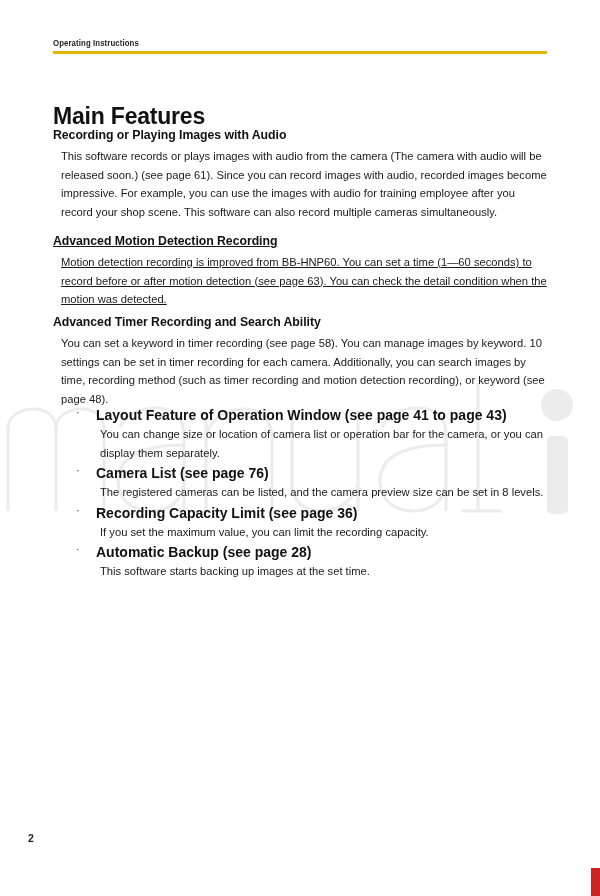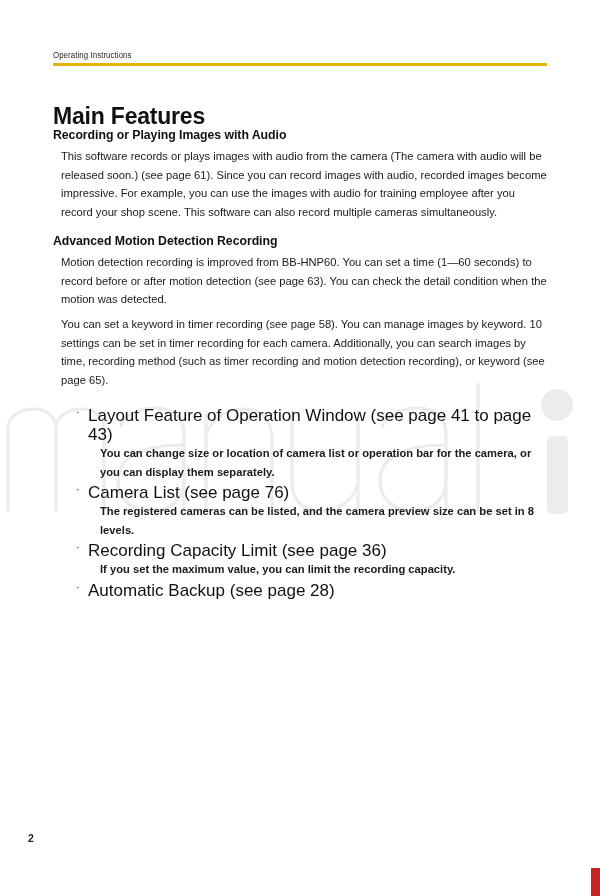--- a/index.html
+++ b/index.html
@@ -25,23 +25,24 @@
     width: 600px;
     height: 145px;
     pointer-events: none;
     z-index: 0;
   }
 
   
   #header {
     position: absolute;
     left: 53px;
-    top: 50px;
+    top: 38px;
     width: 494px;
     z-index: 2;
+    font-weight: bold;
   }
   #header .header-text {
     font-size: 8.5px;
     letter-spacing: 0.1px;
     color: #231f20;
     font-family: "Liberation Sans", sans-serif;
     transform: scaleX(0.92);
     transform-origin: left center;
     white-space: nowrap;
     display: block;
@@ -105,32 +106,31 @@
   }
   .feature-bullet {
     position: absolute;
     left: 4px;
     top: -3px;
     font-size: 11px;
     color: #333;
     line-height: 18.5px;
   }
   .feature-label {
-    margin-left: 16px;
-    font-size: 17px;
-    font-weight: normal;
+    margin-left: 24px;
+    font-size: 14px;
+    font-weight: bold;
     line-height: 19px;
     color: #111111;
   }
   .feature-desc {
     margin-left: 28px;
     font-size: 11.2px;
     line-height: 18.5px;
     color: #1a1a1a;
-    font-weight: bold;
   }
 
   .page-number {
     position: absolute;
     left: 28px;
     top: 832px;
     font-size: 10.5px;
     font-weight: bold;
     color: #231f20;
     z-index: 2;
@@ -186,27 +186,28 @@
 
 <div id="content">
 
   <h1 class="page-title">Main Features</h1>
 
   <div class="section" style="top:128px;">
     <div class="section-heading">Recording or Playing Images with Audio</div>
     <div class="section-body">This software records or plays images with audio from the camera (The camera with audio will be released soon.) (see page 61). Since you can record images with audio, recorded images become impressive. For example, you can use the images with audio for training employee after you record your shop scene. This software can also record multiple cameras simultaneously.</div>
   </div>
 
-  <div class="section" style="top:234px;">
+  <div class="section" style="top:234px;text-decoration:underline;">
     <div class="section-heading">Advanced Motion Detection Recording</div>
     <div class="section-body">Motion detection recording is improved from BB-HNP60. You can set a time (1—60 seconds) to record before or after motion detection (see page 63). You can check the detail condition when the motion was detected.</div>
   </div>
 
   <div class="section" style="top:315px;">
-    <div class="section-body">You can set a keyword in timer recording (see page 58). You can manage images by keyword. 10 settings can be set in timer recording for each camera. Additionally, you can search images by time, recording method (such as timer recording and motion detection recording), or keyword (see page 65).</div>
+    <div class="section-heading">Advanced Timer Recording and Search Ability</div>
+    <div class="section-body">You can set a keyword in timer recording (see page 58). You can manage images by keyword. 10 settings can be set in timer recording for each camera. Additionally, you can search images by time, recording method (such as timer recording and motion detection recording), or keyword (see page 48).</div>
   </div>
 
   <div class="section" style="top:406px;">
 
     <ul class="feature-list">
 
       <li class="feature-item">
         <span class="feature-bullet">·</span>
         <div class="feature-label">Layout Feature of Operation Window (see page 41 to page 43)</div>
         <div class="feature-desc">You can change size or location of camera list or operation bar for the camera, or you can display them separately.</div>
@@ -220,20 +221,21 @@
 
       <li class="feature-item">
         <span class="feature-bullet">·</span>
         <div class="feature-label">Recording Capacity Limit (see page 36)</div>
         <div class="feature-desc">If you set the maximum value, you can limit the recording capacity.</div>
       </li>
 
       <li class="feature-item">
         <span class="feature-bullet">·</span>
         <div class="feature-label">Automatic Backup (see page 28)</div>
+        <div class="feature-desc">This software starts backing up images at the set time.</div>
       </li>
 
     </ul>
   </div>
 
   <div class="page-number">2</div>
 </div>
 
 <div class="corner-mark"></div>
 

